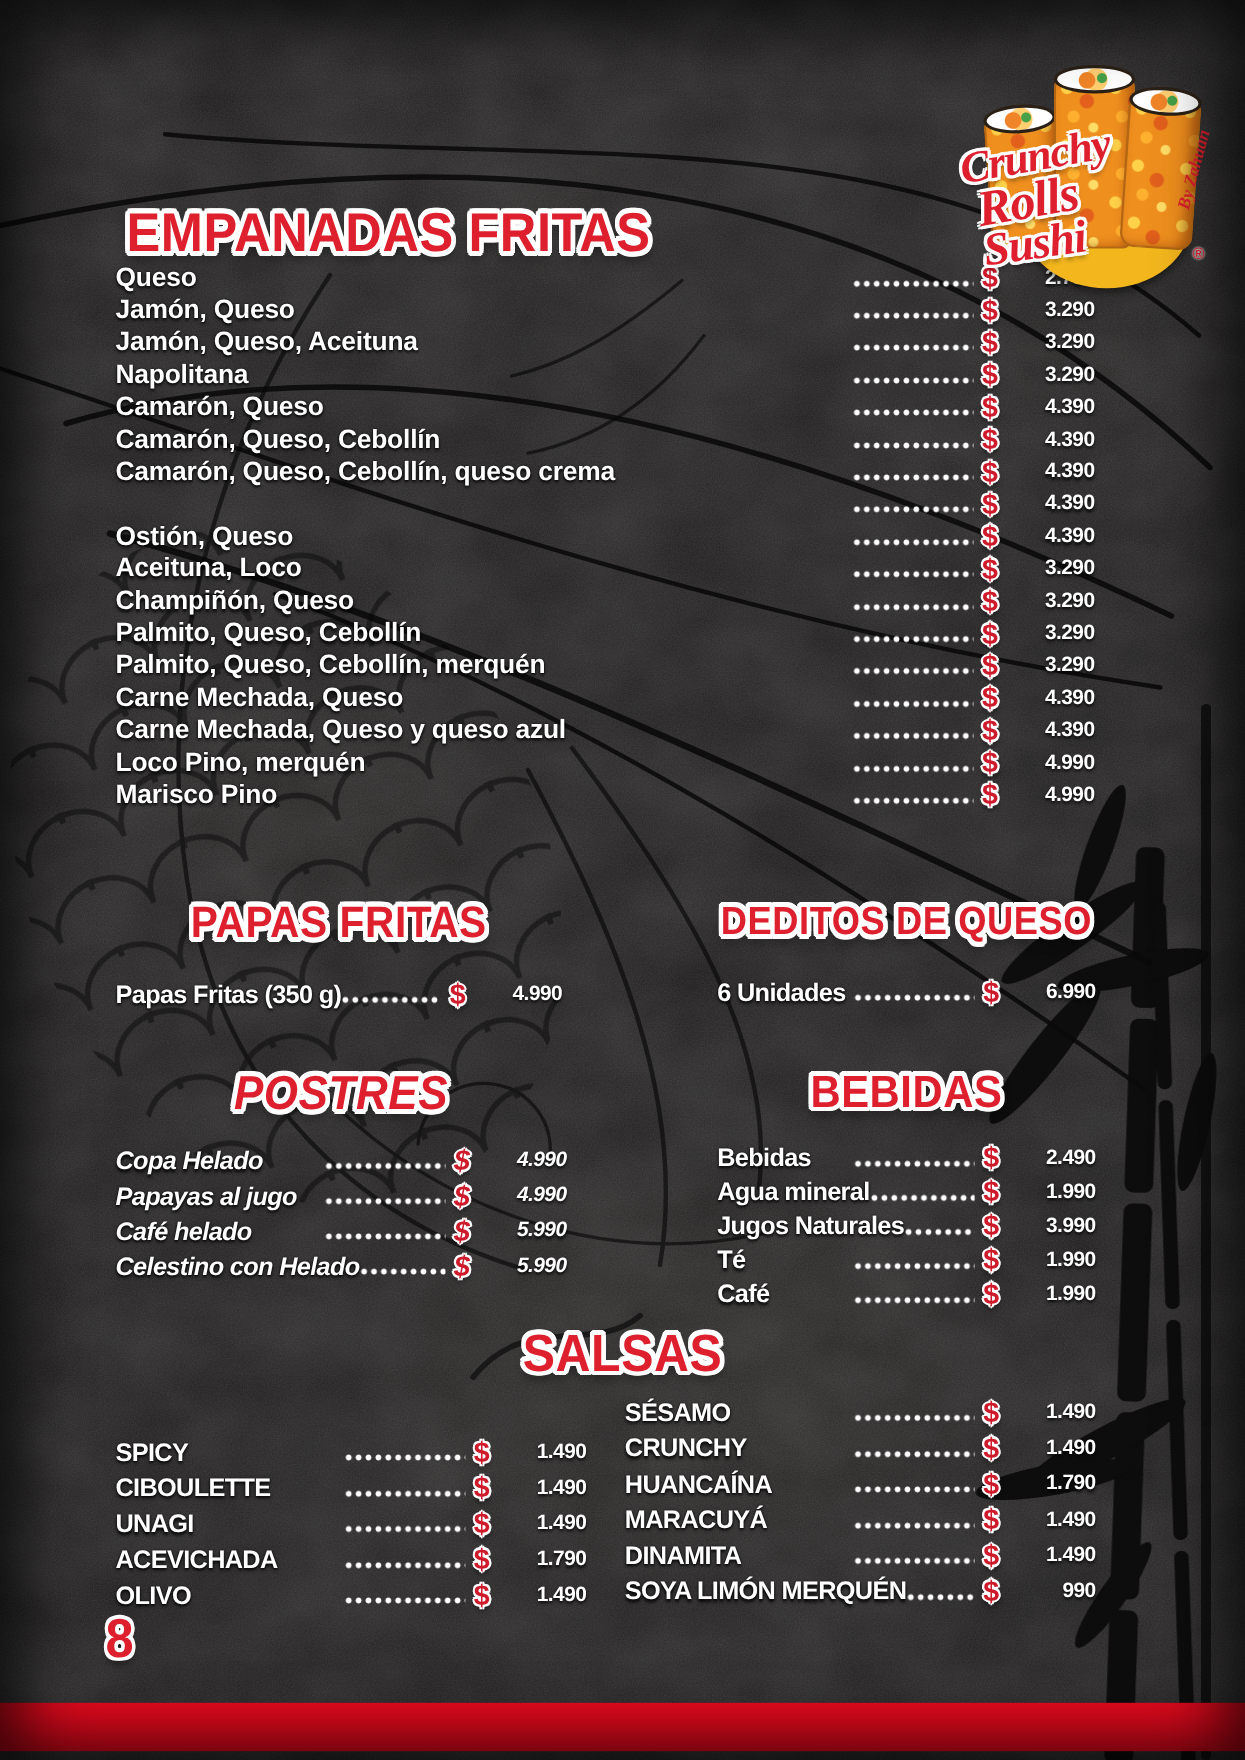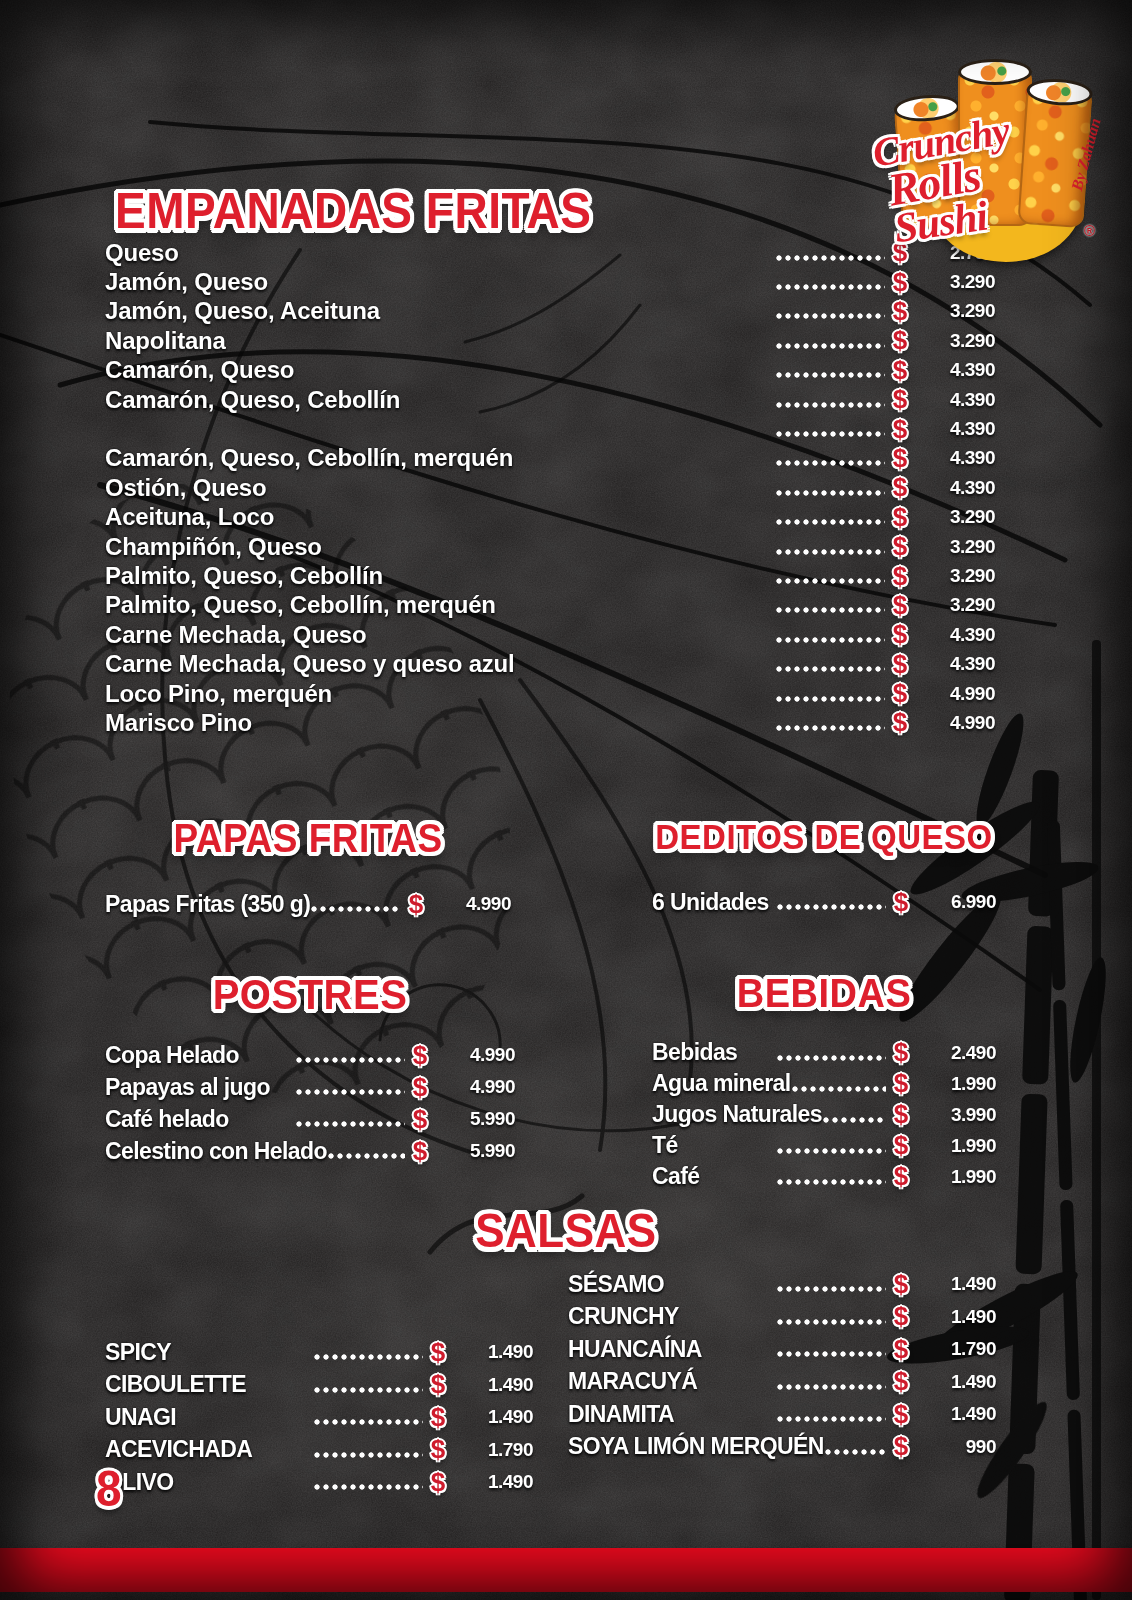--- a/index.html
+++ b/index.html
@@ -72,33 +72,33 @@
   #sec-papas{left:105px;top:818px;width:406px;text-align:center;}
   #sec-papas .title{font-size:37px;}
   #sec-papas .list{margin-top:26px;}
   #sec-papas .row{height:36px;}
 
   #sec-deditos{left:652px;top:818px;width:344px;text-align:center;}
   #sec-deditos .title{font-size:33px;white-space:nowrap;}
   #sec-deditos .list{margin-top:28px;}
   #sec-deditos .row{height:36px;}
 
-  #sec-postres{left:105px;top:972px;width:410px;text-align:center;}
+  #sec-postres{left:105px;top:972px;width:410px;text-align:center;font-style:italic;}
   #sec-postres .title{font-size:40px;}
   #sec-postres .list{margin-top:22px;}
   #sec-postres .row{height:32px;}
 
   #sec-bebidas{left:652px;top:972px;width:344px;text-align:center;}
   #sec-bebidas .title{font-size:38px;}
   #sec-bebidas .list{margin-top:22px;}
   #sec-bebidas .row{height:31px;}
 
   #salsas-title-wrap{left:0;right:0;top:1206px;text-align:center;position:absolute;}
   #salsas-title-wrap .title{font-size:44px;}
-  #sec-salsas-left{left:105px;top:1336px;width:428px;}
+  #sec-salsas-left{left:105px;top:1304px;width:428px;}
   #sec-salsas-right{left:568px;top:1268px;width:428px;}
   #sec-salsas-left .row,#sec-salsas-right .row{height:32.5px;}
   .condensed .label{font-size:23px;letter-spacing:-0.6px;font-stretch:condensed;}
 
   .page-number{
     position:absolute;left:96px;top:1462px;z-index:2;
     font-size:46px;font-weight:bold;color:var(--accent-red,#de1f2d);
     transform:scaleY(1.08);
     text-shadow:
       -3px 0 0 #fff, 3px 0 0 #fff, 0 -3px 0 #fff, 0 3px 0 #fff,
@@ -305,28 +305,28 @@
 
           <div class="row">
             <span class="label">Camarón, Queso, Cebollín</span>
             <span class="spacer"></span>
             <span class="leader"></span>
             <span class="cur">$</span>
             <span class="price">4.390</span>
           </div>
 
           <div class="row">
+            <span class="label">Camarón, Queso, Cebollín, queso crema</span>
             <span class="spacer"></span>
             <span class="leader"></span>
             <span class="cur">$</span>
             <span class="price">4.390</span>
           </div>
 
           <div class="row">
-            <span class="label">Camarón, Queso, Cebollín, merquén</span>
             <span class="spacer"></span>
             <span class="leader"></span>
             <span class="cur">$</span>
             <span class="price">4.390</span>
           </div>
 
           <div class="row">
             <span class="label">Ostión, Queso</span>
             <span class="spacer"></span>
             <span class="leader"></span>

